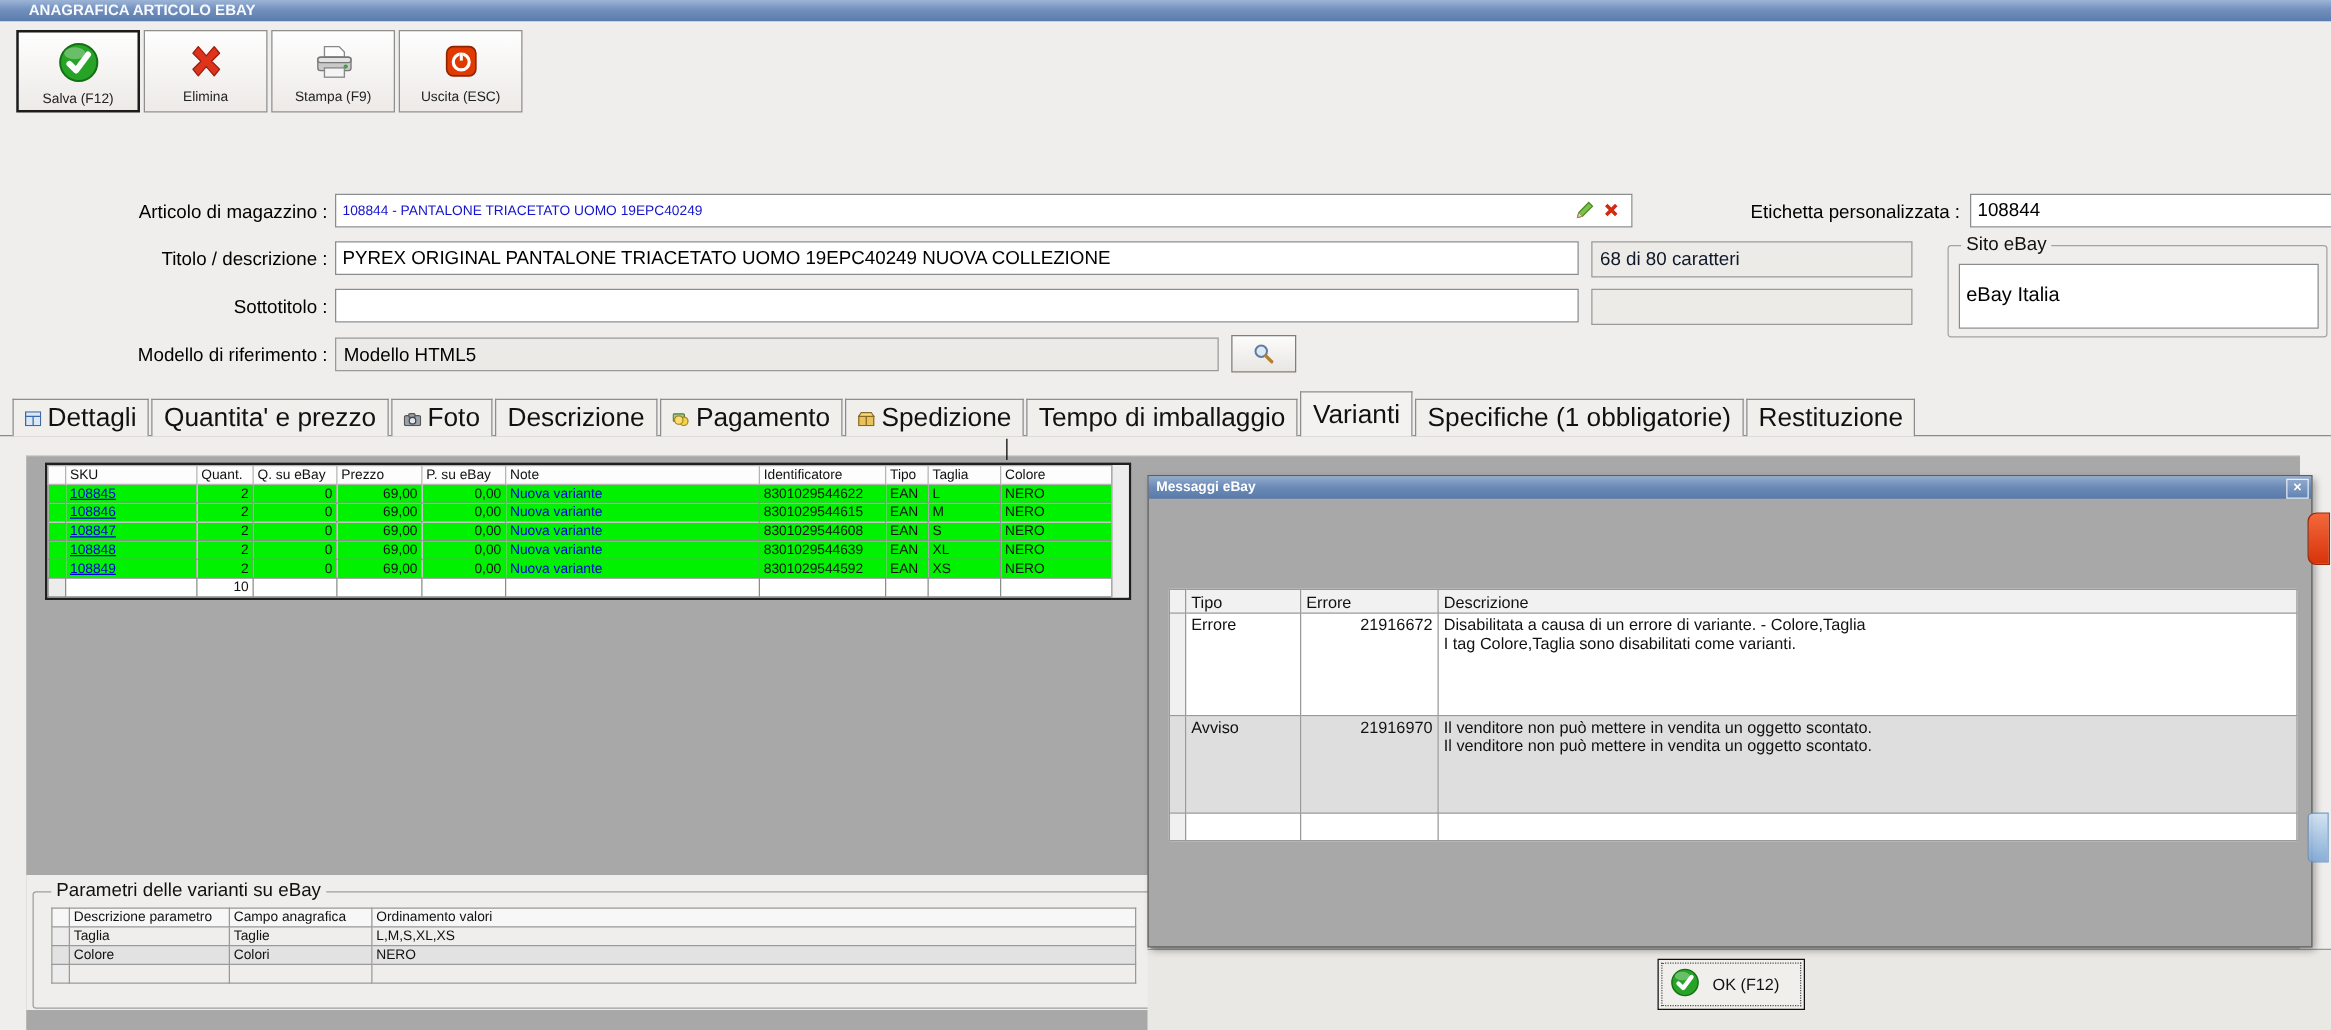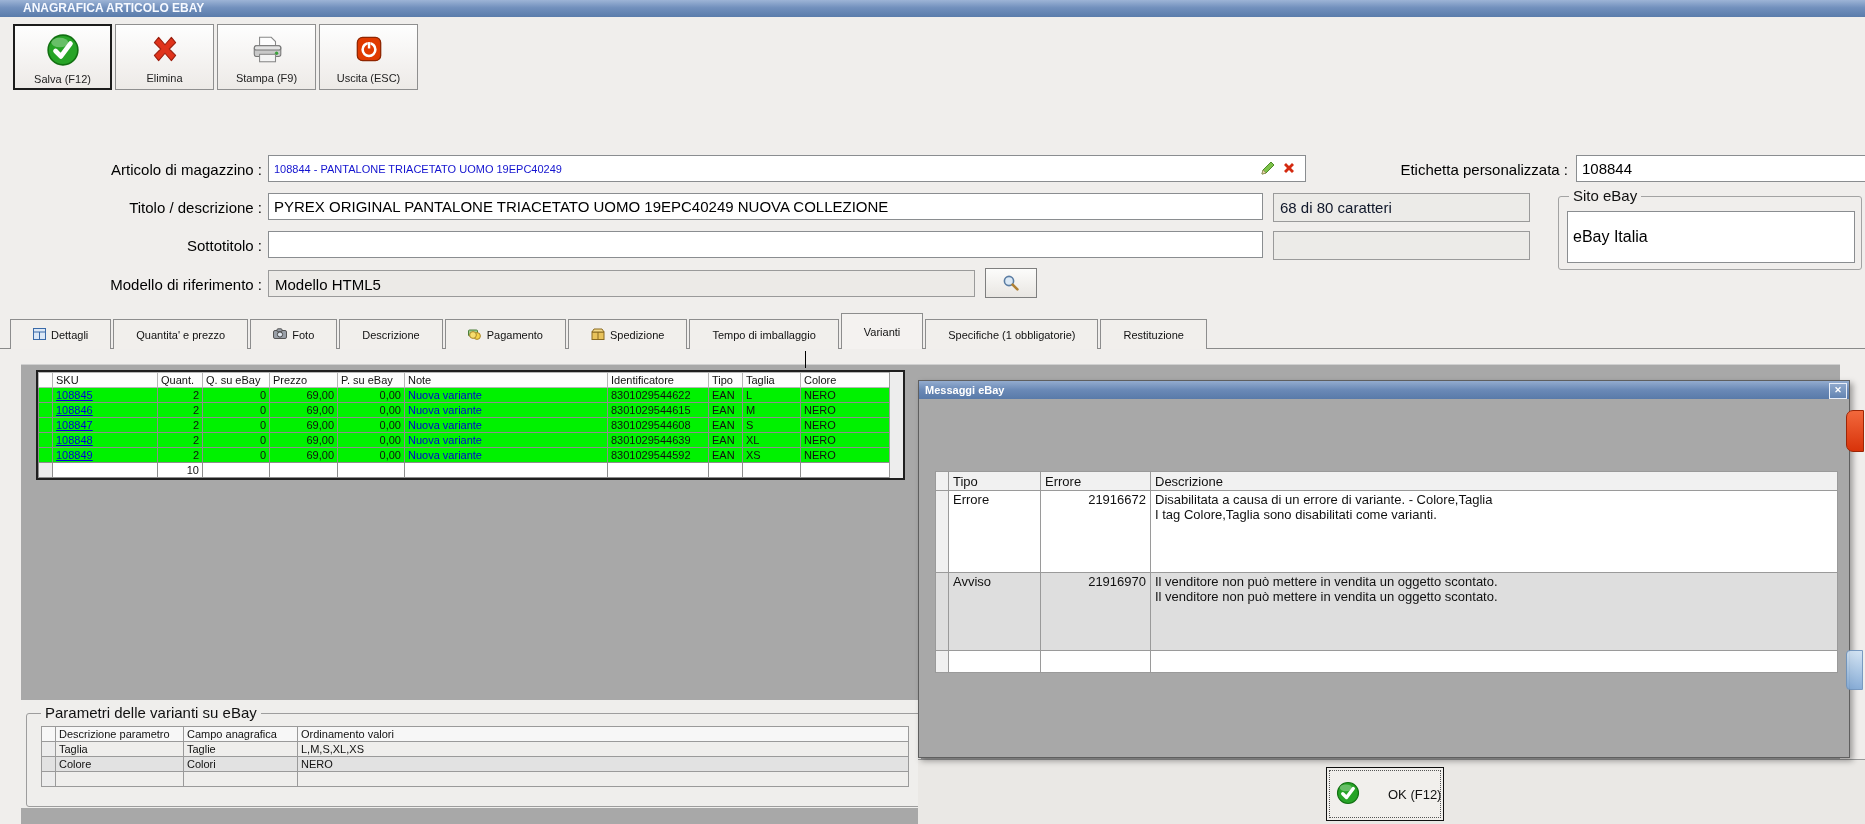--- a/index.html
+++ b/index.html
@@ -26,21 +26,21 @@
   .inicon{position:absolute;top:5px;width:16px;height:16px;cursor:pointer;}
   .groupbox{position:absolute;border:1px solid #a3a3a3;border-radius:3px;box-sizing:border-box;}
   .gb-label{position:absolute;font-size:15px;background:#f0eeec;padding:0 4px;}
   .searchbtn{position:absolute;width:52px;height:30px;border:1px solid #7f7f7f;
     background:linear-gradient(#fcfcfb,#e9e6e2);box-sizing:border-box;text-align:center;cursor:pointer;}
   .searchbtn svg{margin-top:5px;}
   
   .tabline{position:absolute;left:0;top:348px;width:100%;height:1px;background:#8a8a8a;}
   .tabstrip{position:absolute;left:10px;top:313px;height:36px;display:flex;align-items:flex-end;z-index:3;}
   .tab{height:30px;border:1px solid #8d8d8d;border-bottom:none;background:#f1efec;margin-right:2px;
-    padding:0 22px;display:flex;align-items:center;gap:5px;font-size:11px;white-space:nowrap;cursor:pointer;box-sizing:border-box;}
+    padding:0 9px;display:flex;align-items:center;gap:5px;font-size:21px;white-space:nowrap;cursor:pointer;box-sizing:border-box;}
   .tab.active{height:36px;background:#f4f2f0;z-index:4;position:relative;}
   
   .graypanel{position:absolute;left:21px;top:364px;width:1819px;height:460px;background:#a8a8a8;border-top:1px solid #cfcfcf;}
   .caret-artifact{position:absolute;left:805px;top:351px;width:1px;height:17px;background:#000;z-index:5;}
   
   .vwrap{position:absolute;left:36px;top:370px;width:869px;height:110px;background:#fff;border:2px solid #1f1f1f;box-sizing:border-box;z-index:2;}
   .vscroll{position:absolute;right:0;top:0;bottom:0;width:13px;background:#ededed;border-left:1px solid #9a9a9a;}
   table.vtable{border-collapse:collapse;table-layout:fixed;width:852px;font-size:11px;}
   table.vtable td,table.vtable th{border:1px solid #8d8d8d;height:14px;padding:0 3px;overflow:hidden;white-space:nowrap;text-align:left;font-weight:normal;}
   table.vtable tr.hdr th{background:#fdfdfd;border-color:#b5b5b5;}
@@ -71,22 +71,22 @@
   .warn{position:absolute;left:18px;top:9px;}
   table.mtable{border-collapse:collapse;table-layout:fixed;width:903px;font-size:13px;background:#fff;
     position:absolute;left:16px;top:90px;border:1px solid #3a3a3a;}
   table.mtable td,table.mtable th{border:1px solid #9a9a9a;padding:1px 4px;text-align:left;font-weight:normal;vertical-align:top;overflow:hidden;}
   table.mtable tr.hdr th{height:16px;background:#f1f1f1;vertical-align:middle;}
   table.mtable td.sel{background:#f0f0f0;}
   table.mtable td.code{text-align:right;}
   table.mtable tr.alt td{background:#dedede;}
   
   .okstrip{position:absolute;left:918px;top:759px;width:947px;height:65px;background:#eae8e5;border-top:1px solid #9a9a9a;z-index:2;}
-  .okbtn{position:absolute;left:408px;top:7px;width:118px;height:54px;background:#f1efec;border:1px solid #111;
-    box-sizing:border-box;outline:1px dotted #555;outline-offset:-4px;display:flex;align-items:center;gap:28px;
+  .okbtn{position:absolute;left:408px;top:7px;width:118px;height:41px;background:#f1efec;border:1px solid #111;
+    box-sizing:border-box;outline:1px dotted #555;outline-offset:-4px;display:flex;align-items:center;gap:10px;
     padding-left:9px;font-size:13px;cursor:pointer;}
   
   .red-artifact{position:absolute;left:1846px;top:410px;width:16px;height:40px;z-index:55;
     background:linear-gradient(#f2683c,#d8330a);border:1px solid #9c2606;border-radius:7px 0 0 7px;}
   .blue-artifact{position:absolute;left:1846px;top:650px;width:15px;height:38px;z-index:55;
     background:linear-gradient(#cfe2f4,#7fa8d6);border:1px solid #6d92bd;border-radius:4px 0 0 4px;opacity:.9;}
 </style>
 </head>
 <body>
 

